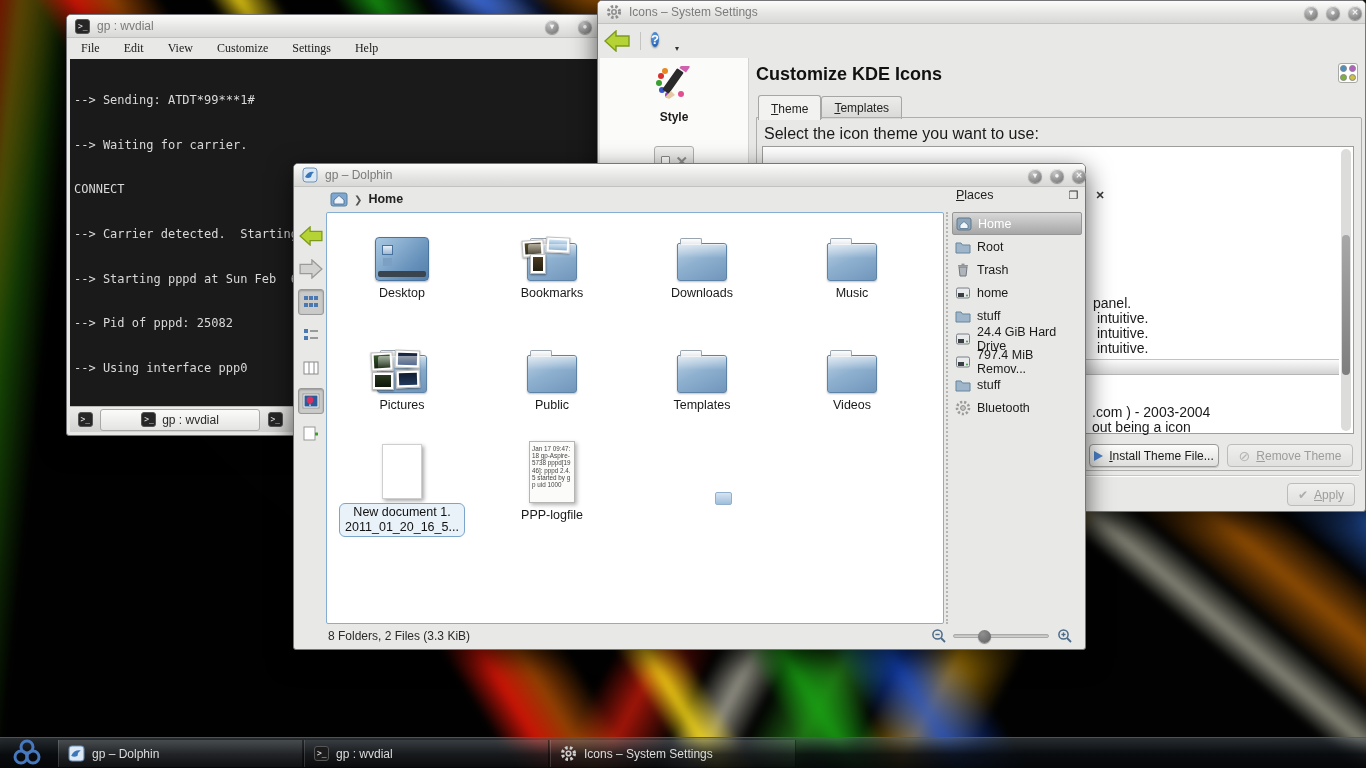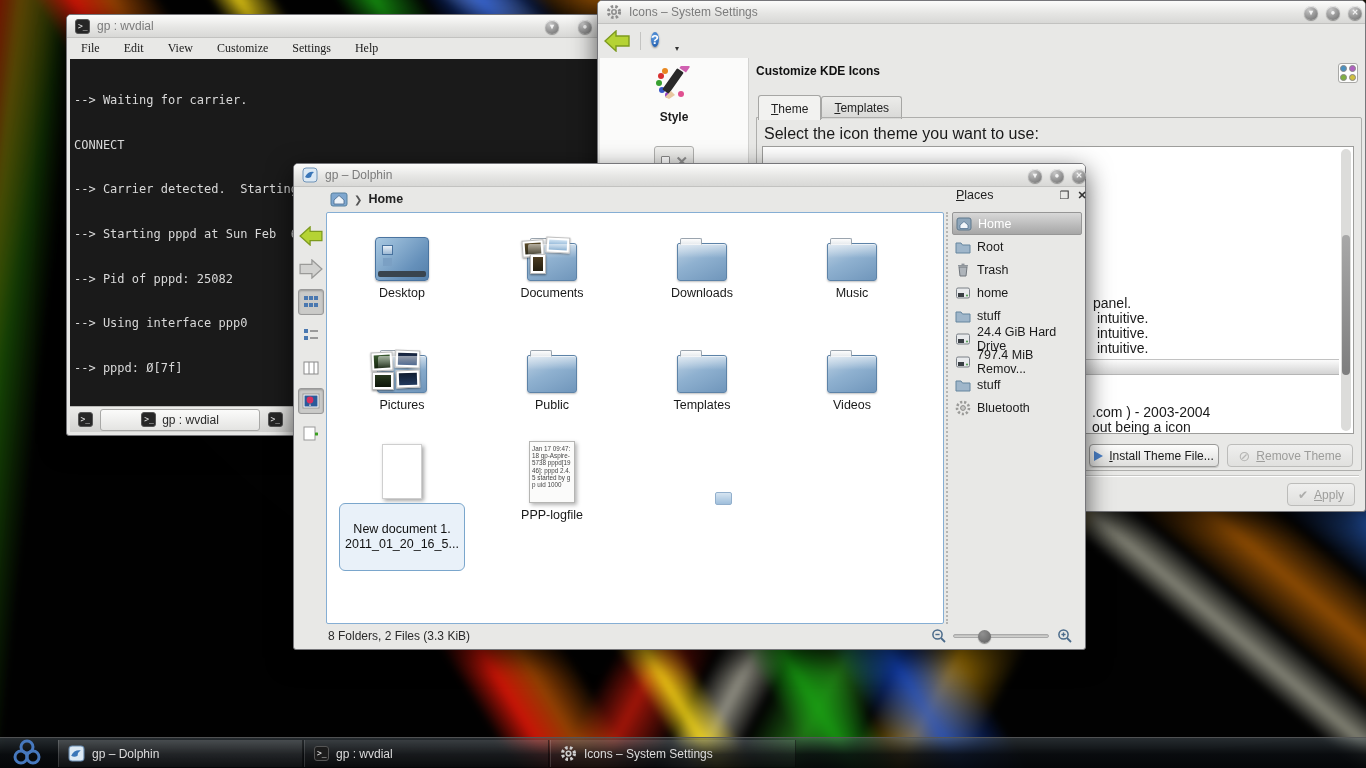--- a/index.html
+++ b/index.html
@@ -62,21 +62,21 @@
   .helpcaret { position:absolute; right:-2px; bottom:0; font-size:8px; color:#333; }
   .ss-sidebar { position:absolute; left:2px; top:57px; width:149px; bottom:2px;
                 background:#fbfbfa; border-right:1px solid #d2d2d0; }
   .ss-sideitem { text-align:center; padding-top:8px; }
   .ss-sideitem .lbl { font-size:12px; font-weight:bold; color:#1a1a1a; margin-top:4px; }
   .hwicon { width:40px; height:34px; margin:22px auto 0; background:linear-gradient(#f2f2f0,#d6d6d4);
             border:1px solid #b0b0ae; border-radius:3px; position:relative; }
   .hwicon::before { content:""; position:absolute; left:6px; top:9px; width:7px; height:14px;
                     background:#fdfdfd; border:1px solid #888; border-radius:1px; }
   .hwicon::after { content:"✕"; position:absolute; right:5px; top:6px; color:#8f8f8f; font-size:15px; font-weight:bold; }
-  .ss-heading { font-size:12px; font-weight:bold; color:#111; }
+  .ss-heading { font-size:18px; font-weight:bold; color:#111; }
   .tabs { position:absolute; display:flex; align-items:flex-end; }
   .tab { font-size:12px; padding:4px 12px 4px; border:1px solid #a6a6a4; border-bottom:none;
          border-radius:3px 3px 0 0; background:linear-gradient(#ececea,#d8d8d6); color:#222; }
   .tab.active { background:#f2f2f0; padding-top:6px; position:relative; z-index:2; margin-bottom:-1px; }
   .tabpanel { position:absolute; border:1px solid #aeaeac; border-radius:0 2px 2px 2px; }
   .ss-list { position:absolute; background:#fff; border:1px solid #9d9d9b; }
   .ss-frag { position:absolute; font-size:14px; color:#1a1a1a; white-space:nowrap; }
   .ss-selrow { position:absolute; left:1px; right:14px; height:16px;
                background:linear-gradient(#fbfbfb,#d3d3d3); border-top:1px solid #c2c2c2; border-bottom:1px solid #b5b5b5; }
   .ss-scroll { position:absolute; right:2px; top:2px; bottom:2px; width:10px; background:#dcdcda; border-radius:5px; }
@@ -122,35 +122,35 @@
                  background:linear-gradient(#e8f0f8,#9cb8d4); border:1px solid #48729e; box-shadow:0 12px 0 -1px #7ba0c4; }
   .desktopicon::after { content:""; position:absolute; left:2px; right:2px; bottom:3px; height:6px;
                  background:#39444e; border-radius:2px; }
   .thumb { position:absolute; background:#fff; border:1px solid #bbb; box-shadow:0 1px 2px rgba(0,0,0,.45); }
   .thumb i { position:absolute; inset:2px; display:block; }
   .page { width:40px; height:55px; background:#fff; border:1px solid #cfcfcf; box-shadow:2px 2px 4px rgba(0,0,0,.35); }
   .textfile { width:46px; height:62px; background:#fbfbfa; border:1px solid #b5b5b3; box-shadow:2px 2px 4px rgba(0,0,0,.3);
               font-size:6.3px; line-height:7.2px; color:#444; text-align:left; padding:3px 2px; overflow:hidden;
               word-break:break-all; }
   .sel-label { display:inline-block; border:1px solid #7aa6cc; background:#e9f1f9; border-radius:6px;
-               padding:18px 5px; font-size:12.5px; line-height:15px; color:#111; }
+               padding:1px 5px; font-size:12.5px; line-height:15px; color:#111; }
   .busyicon { position:absolute; width:17px; height:13px; border-radius:2px;
               background:linear-gradient(#cfe0ef,#8fb4d6); border:1px solid #7fa2c4; opacity:.85; }
   .dsplitter { position:absolute; top:48px; height:412px; width:0; border-left:2px dotted #b5b5b3; }
   .places { position:absolute; left:658px; top:48px; width:130px; }
   .place { display:flex; align-items:center; gap:6px; height:23px; padding:0 3px; font-size:12.5px; color:#1a1a1a; }
   .place.sel { background:linear-gradient(#d8d8d8,#a6a6a6); color:#fff; border:1px solid #969696; border-radius:2px; }
   .pico { width:16px; height:16px; flex:0 0 auto; }
   .dstatus { position:absolute; left:0; right:0; bottom:0; height:26px; display:flex; align-items:center;
              font-size:12px; color:#2a2a2a; padding:0 10px 0 34px; }
   .slider-track { width:96px; height:4px; background:linear-gradient(#bcbcba,#d6d6d4); border-radius:2px;
                   border:1px solid #aaa; position:relative; }
   .slider-handle { position:absolute; top:-5px; width:13px; height:13px; border-radius:50%;
                    background:radial-gradient(circle at 35% 30%, #909090, #5f5f5f); box-shadow:0 1px 1px rgba(0,0,0,.4); }
-  .placeshdr { position:absolute; top:23px; height:16px; display:flex; align-items:center; gap:8px;
+  .placeshdr { position:absolute; top:23px; height:16px; display:flex; align-items:center; gap:17px;
                font-size:12.5px; color:#222; }
 
   
   .taskbar { position:absolute; left:0; top:737px; width:1366px; height:31px;
              background:linear-gradient(rgba(78,90,98,.48), rgba(10,13,16,.88) 55%, rgba(5,7,9,.92));
              border-top:1px solid rgba(255,255,255,.3); }
   .task { position:absolute; top:2px; height:27px; display:flex; align-items:center; gap:7px; padding:0 9px;
           font-size:12px; color:#dcdcdc; white-space:nowrap; overflow:hidden;
           background:linear-gradient(rgba(255,255,255,.10),rgba(255,255,255,.02));
           border-left:1px solid rgba(255,255,255,.14); border-right:1px solid rgba(0,0,0,.45); }
@@ -172,20 +172,21 @@
   </div>
   <div class="menubar">
     <span>File</span>
     <span>Edit</span>
     <span>View</span>
     <span>Customize</span>
     <span>Settings</span>
     <span>Help</span>
   </div>
   <div class="termscreen">
+    <div>--&gt; Sending: ATDT*99***1#</div>
     <div>--&gt; Waiting for carrier.</div>
     <div>CONNECT</div>
     <div>--&gt; Carrier detected.  Starting PPP immediately.</div>
     <div>--&gt; Starting pppd at Sun Feb  6 18:08:22 2011</div>
     <div>--&gt; Pid of pppd: 25082</div>
     <div>--&gt; Using interface ppp0</div>
     <div>--&gt; pppd: Ø[7f]</div>
     
     
     
@@ -393,21 +394,21 @@
               <i style="background:linear-gradient(#5a4a28,#2e2a18);"></i>
             </span>
         <span class="thumb" style="left:18px; top:-7px; width:24px; height:16px; transform:rotate(3deg);">
               <i style="background:linear-gradient(#cfe2f2,#5a90c0);"></i>
             </span>
         <span class="thumb" style="left:2px; top:10px; width:16px; height:20px;">
               <i style="background:linear-gradient(#4a3a20,#241e10);"></i>
             </span>
       </div>
         </div>
-      <div class="lbl">Documents</div>
+      <div class="lbl">Bookmarks</div>
     </div>
     <div class="cell" style="left:450px; top:12px;">
       <div class="iconwrap">
           <div class="folder"></div>
         </div>
       <div class="lbl">Music</div>
     </div>
     <div class="cell" style="left:300px; top:12px;">
       <div class="iconwrap">
           <div class="folder"></div>

